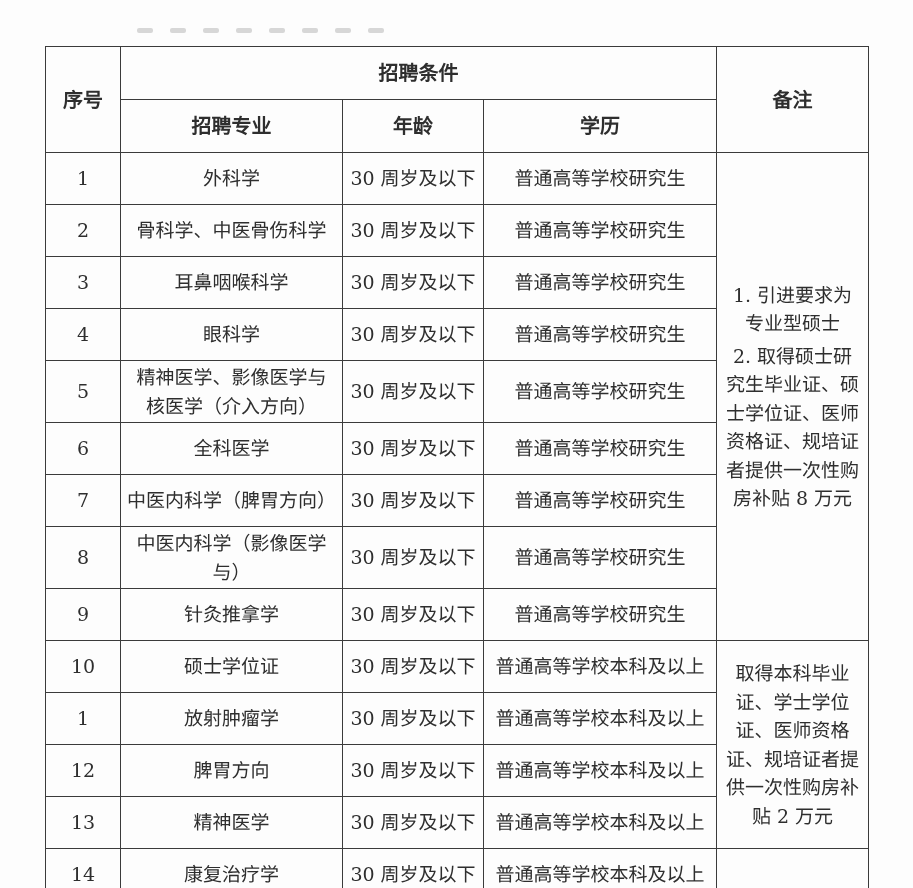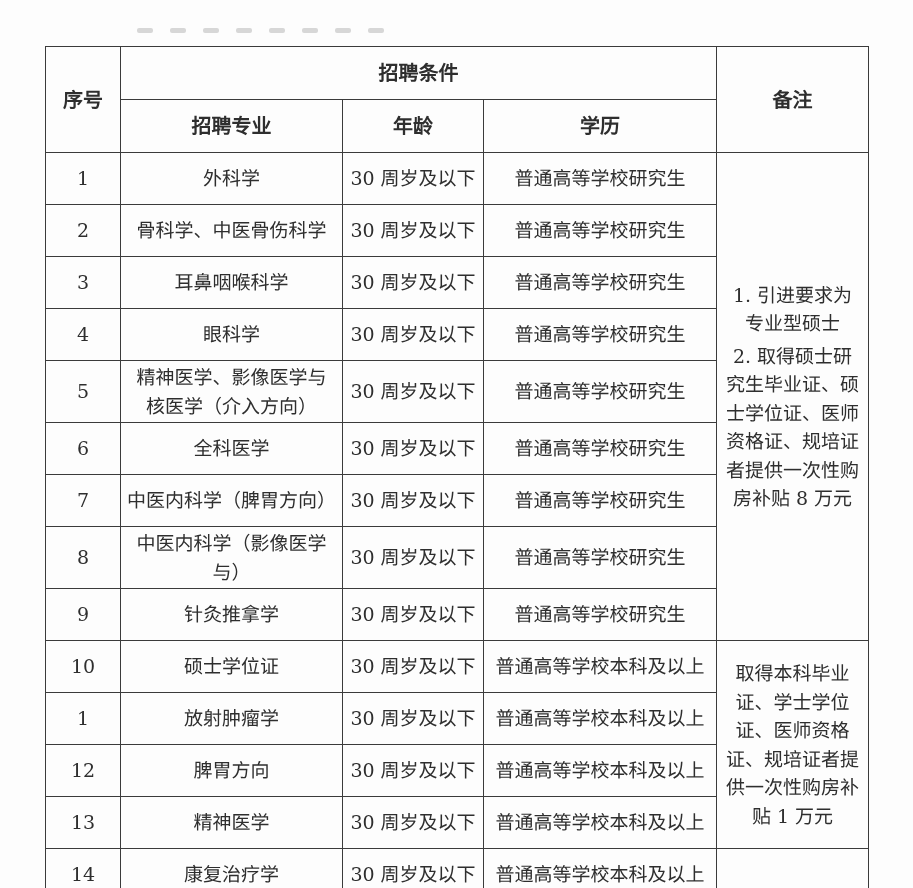--- a/index.html
+++ b/index.html
@@ -141,21 +141,21 @@
         <td class="major">针灸推拿学</td>
         <td>30 周岁及以下</td>
         <td>普通高等学校研究生</td>
       </tr>
       <tr>
         <td>10</td>
         <td class="major">硕士学位证</td>
         <td>30 周岁及以下</td>
         <td>普通高等学校本科及以上</td>
         <td class="remark" rowspan="4">
-          <p>取得本科毕业证、学士学位证、医师资格证、规培证者提供一次性购房补贴 1 万元</p>
+          <p>取得本科毕业证、学士学位证、医师资格证、规培证者提供一次性购房补贴 2 万元</p>
         </td>
       </tr>
       <tr>
         <td>1</td>
         <td class="major">放射肿瘤学</td>
         <td>30 周岁及以下</td>
         <td>普通高等学校本科及以上</td>
       </tr>
       <tr>
         <td>12</td>

